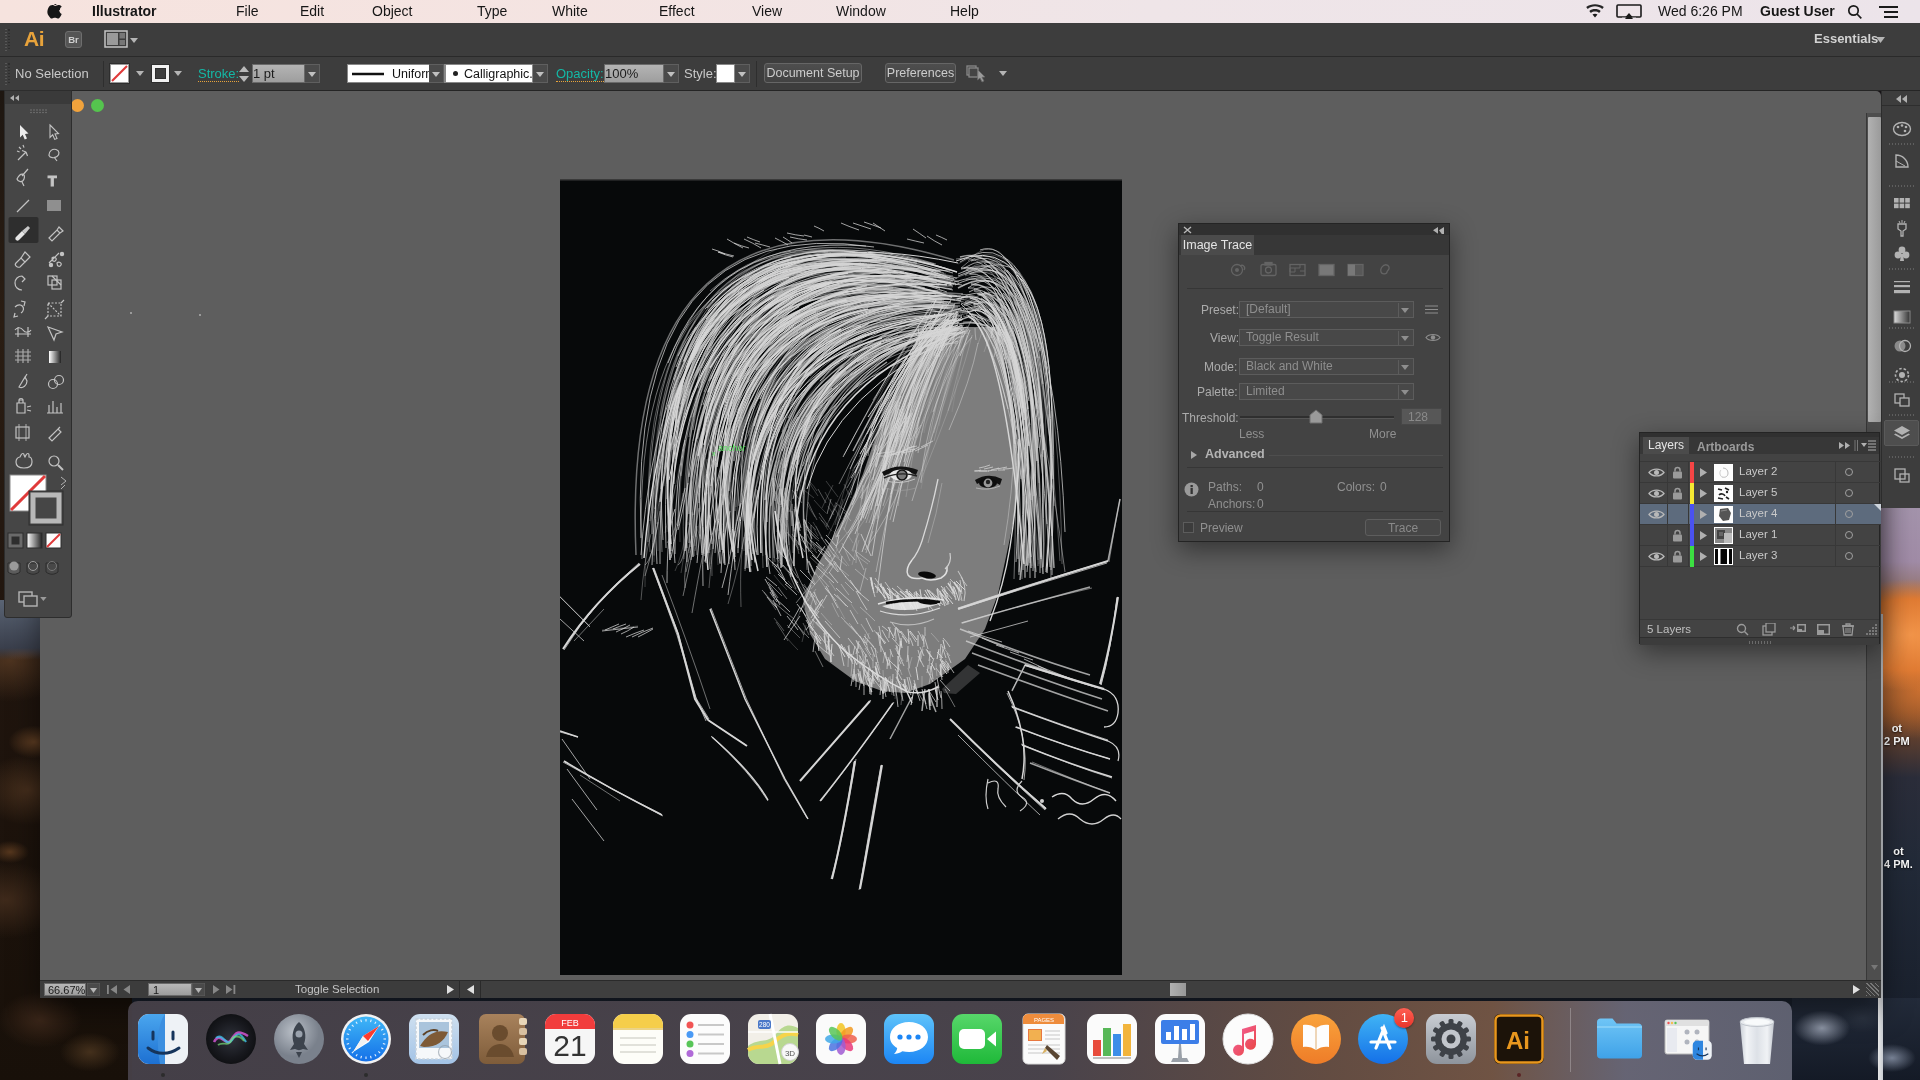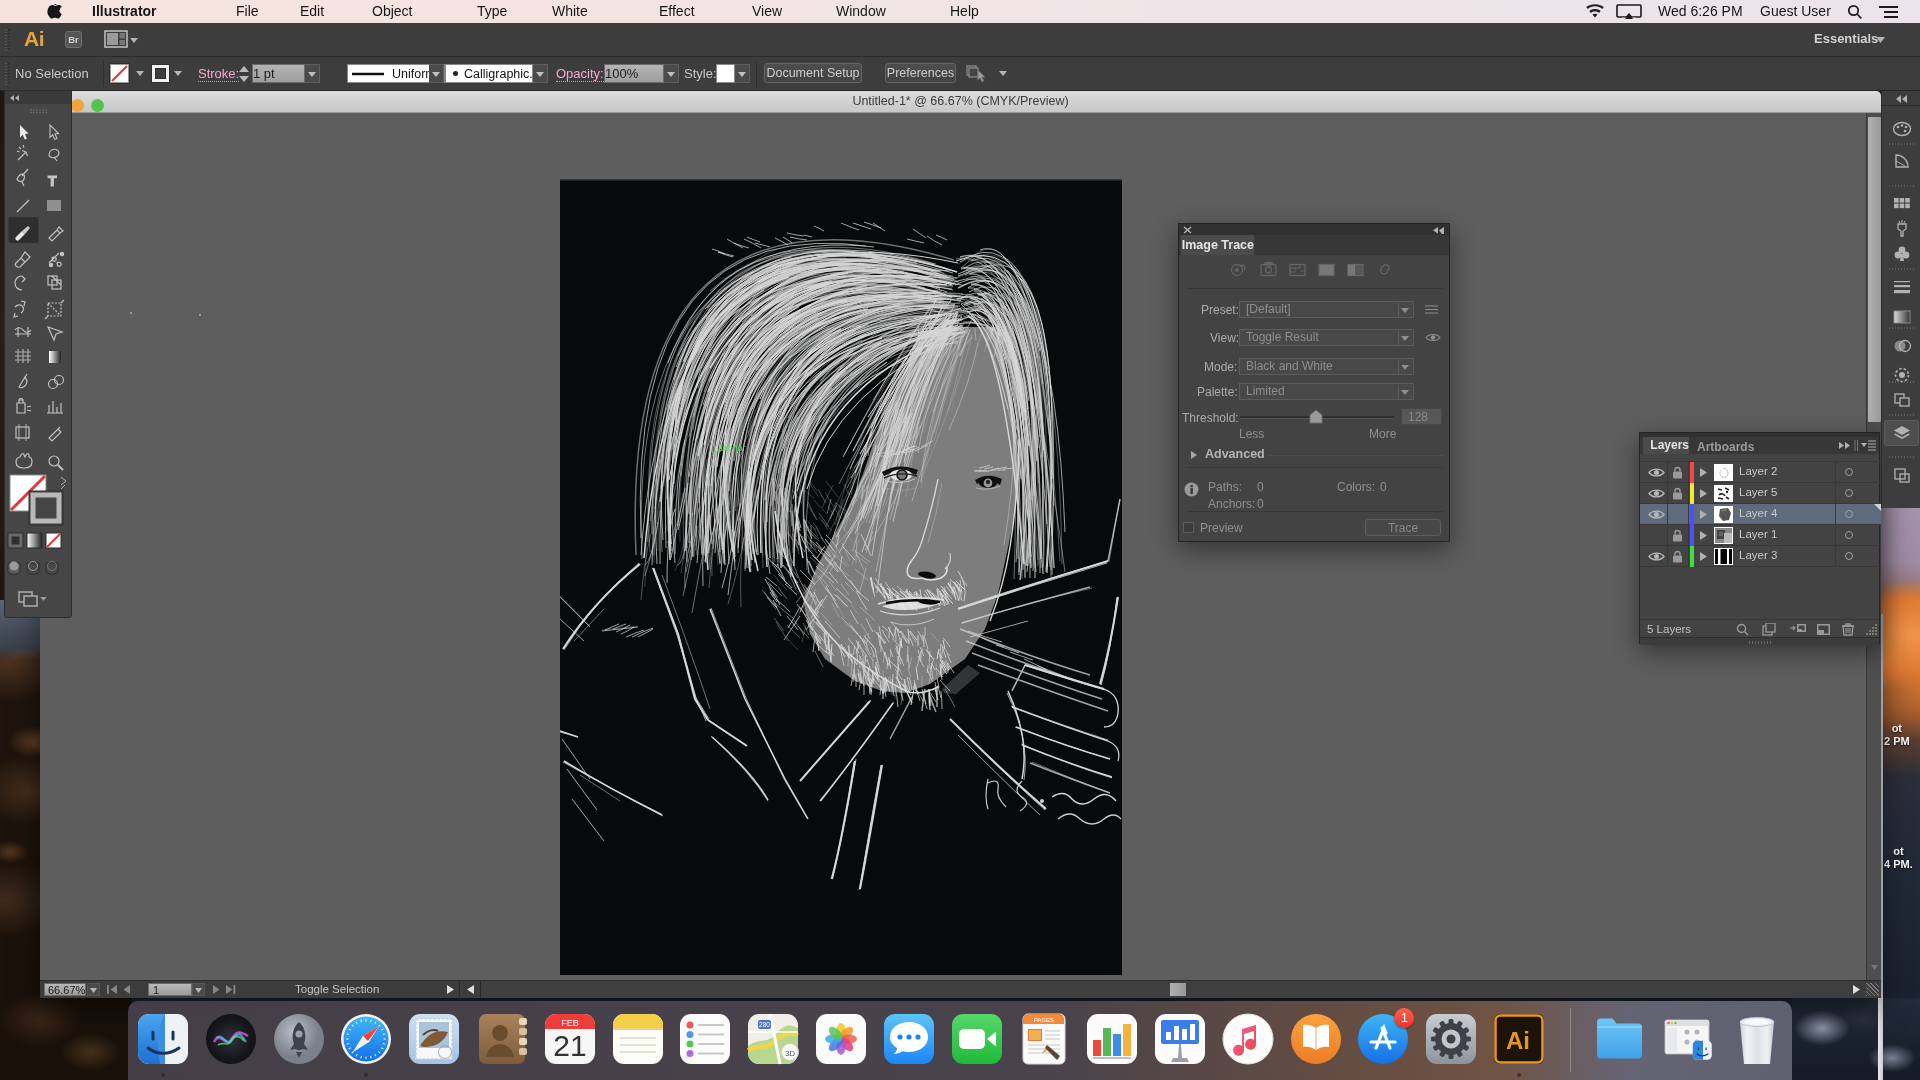--- a/index.html
+++ b/index.html
@@ -32,21 +32,21 @@
 .winedge{left:1878px;top:614px;width:5px;height:466px;background:linear-gradient(90deg,#e8e8e8,#c8ccd2);border-radius:3px 0 0 0}
 .dtext{position:absolute;color:#fff;font-size:11px;font-weight:700;text-shadow:0 1px 2px rgba(0,0,0,.8);line-height:13px;text-align:center}
 
 #menubar{left:0;top:0;width:1920px;height:23px;background:linear-gradient(90deg,#f6e3de 0%,#f4e4e2 30%,#efe5e8 60%,#ece4ea 100%);color:#161616;font-size:14px}
 #menubar .it{position:absolute;top:3px}
 #menubar .b{font-weight:700}
 
 #appbar{left:0;top:23px;width:1920px;height:34px;background:#3d3d3d;border-bottom:1px solid #2a2a2a}
 #ctlbar{left:0;top:57px;width:1920px;height:34px;background:#3d3d3d;border-bottom:1px solid #252525;color:#c9c9c9;font-size:13px}
 .grip{position:absolute;left:5px;width:6px;background-image:repeating-linear-gradient(180deg,#585858 0 1px,transparent 1px 3px),repeating-linear-gradient(180deg,#2e2e2e 0 1px,transparent 1px 3px);background-size:2px 100%,2px 100%;background-position:0 0,3px 1px;background-repeat:repeat-y}
-.ora{color:#f9a8d4}
+.ora{color:#14b8a6}
 .dotted{border-bottom:1px dotted #e8a33b;padding-bottom:0px}
 .inbox{position:absolute;height:19px;background:linear-gradient(180deg,#b4b4b4,#9e9e9e);color:#1c1c1c;border:1px solid #6a6a6a;font-size:13px;line-height:17px;}
 .dd{position:absolute;width:15px;height:19px;background:#4a4a4a;border:1px solid #5f5f5f;border-left:none}
 .dd:after{content:"";position:absolute;left:3px;top:7px;border:4px solid transparent;border-top:5px solid #c0c0c0}
 .ddl{position:absolute;width:16px;height:16px}
 .ddl:after{content:"";position:absolute;left:3px;top:5px;border:4px solid transparent;border-top:5px solid #b5b5b5}
 .btn{position:absolute;height:20px;background:linear-gradient(180deg,#4e4e4e,#424242);border:1px solid #666;border-radius:3px;color:#ccc;font-size:12.5px;text-align:center}
 .vsep{position:absolute;width:1px;background:#2e2e2e}
 .whitebox{position:absolute;height:19px;background:#fff;border:1px solid #888;color:#111;font-size:12.5px}
 
@@ -57,21 +57,21 @@
 #vscroll{position:absolute;left:1826px;top:22px;width:15px;height:867px;background:#4e4e4e;border-left:1px solid #383838}
 #vthumb{position:absolute;left:1px;top:4px;width:13px;height:305px;background:linear-gradient(90deg,#b2b2b2,#9a9a9a);border-radius:1px}
 
 #tools{left:4px;top:90px;width:68px;height:528px;background:#464646;border:1px solid #2d2d2d;border-radius:0 0 3px 3px}
 
 .panel{background:#434343;border:1px solid #242424;box-shadow:0 8px 24px rgba(0,0,0,.45)}
 #itrace{left:1178px;top:223px;width:272px;height:319px}
 #layers{left:1639px;top:432px;width:241px;height:212px}
 .ptopbar{position:absolute;left:0;top:0;width:100%;height:11px;background:#303030}
 .tabrow{position:absolute;left:0;top:11px;width:100%;height:20px;background:#373737}
-.tab{position:absolute;top:0;height:20px;background:#4b4b4b;color:#e4e4e4;font-weight:700;font-size:12.5px;text-align:right;line-height:20px}
+.tab{position:absolute;top:0;height:20px;background:#4b4b4b;color:#e4e4e4;font-weight:400;font-size:12.5px;text-align:center;line-height:20px}
 .gtext{color:#909090}.ltext{color:#ababab}
 .drop{position:absolute;height:17px;background:#484848;border:1px solid #5c5c5c;color:#8e8e8e;font-size:12px;line-height:15px;padding-left:6px}
 .drop:after{content:"";position:absolute;right:4px;top:6px;border:4px solid transparent;border-top:5px solid #8e8e8e}
 .drop:before{content:"";position:absolute;right:14px;top:1px;width:1px;height:14px;background:#5c5c5c}
 
 #rdock{left:1881px;top:91px;width:39px;height:417px;background:#3d3d3d;border-left:1px solid #2c2c2c}
 
 #dock{left:128px;top:1001px;width:1664px;height:79px;border-radius:10px 10px 0 0;
 background:linear-gradient(90deg,rgba(72,66,74,.92) 0%,rgba(77,70,78,.92) 55%,rgba(105,80,68,.92) 72%,rgba(119,88,70,.92) 82%,rgba(108,106,122,.92) 90%,rgba(100,102,118,.92) 100%)}
 .dk{position:absolute;top:1012px;width:54px;height:54px}
@@ -143,21 +143,20 @@
         <path d="M498 640Q510 630 520 640Q532 650 544 640Q554 632 561 640" stroke="#d0d0d0" stroke-width="1.3" fill="none"></path>
         <path d="M428 600Q424 618 428 630M428 604Q440 598 438 610Q436 618 446 628" stroke="#cfcfcf" stroke-width="1.2" fill="none"></path>
         <path d="M462 602Q452 612 462 618Q472 624 460 632" stroke="#cfcfcf" stroke-width="1.2" fill="none"></path>
         <circle cx="482" cy="622" r="2" fill="#cfcfcf"></circle>
         <text x="158" y="272" font-size="9" fill="#57e05e">anchor</text>
         <text x="152" y="277" font-size="7" fill="#57e05e">x</text>
       </svg>
     <div style="position:absolute;left:90px;top:199px;width:2px;height:2px;background:#9a9a9a"></div>
     <div style="position:absolute;left:159px;top:201px;width:2px;height:2px;background:#9a9a9a"></div>
   </div>
-  <div id="doctitle">Untitled-1* @ 66.67% (CMYK/Preview)</div>
   <div class="tl" style="left:11px;background:#ec6a5e"></div>
   <div class="tl" style="left:31px;background:#f2a33c"></div>
   <div class="tl" style="left:51px;background:#55c44e"></div>
   <div id="vscroll"><div id="vthumb"></div>
     <svg width="15" height="867">
         <path d="M4 10l3.5-5L11 10z" fill="#555"></path>
         <path d="M4 852l3.5 5 3.5-5z" fill="#777"></path>
       </svg>
   </div>
   <div id="statusbar">
@@ -224,21 +223,21 @@
         <path d="M3.7 4.9C7.8 1.5 14.2 1.5 18.3 4.9l1.5-1.9C15 -.8 7 -.8 2.2 3z" opacity=".95"></path>
       </g>
     </svg>
 <svg class="it" style="left:1616px;top:4px" width="26" height="16" viewBox="0 0 26 16">
       <rect x="1" y="1" width="24" height="12" rx="1" fill="none" stroke="#1a1a1a" stroke-width="1.6"></rect>
       <path d="M8 14.8L13 9l5 5.8z" fill="#1a1a1a"></path>
       <rect x="6" y="13.6" width="14" height="2.4" fill="#ece4ea"></rect>
       <path d="M9 14.9L13 10.2l4 4.7z" fill="#1a1a1a"></path>
     </svg>
 <span class="it" style="left:1658px;font-weight:500">Wed 6:26 PM</span>
-<span class="it" style="left:1760px;font-weight:400">Guest User</span>
+<span class="it" style="left:1760px;font-weight:700">Guest User</span>
 <svg class="it" style="left:1847px;top:4px" width="16" height="16" viewBox="0 0 16 16">
       <circle cx="6.5" cy="6.5" r="4.7" fill="none" stroke="#1a1a1a" stroke-width="1.7"></circle>
       <path d="M10 10l4.3 4.3" stroke="#1a1a1a" stroke-width="1.7"></path>
     </svg>
 <svg class="it" style="left:1879px;top:5px" width="20" height="14" viewBox="0 0 20 14">
       <g stroke="#1a1a1a" stroke-width="2">
         <path d="M0 2h19M5 7h14M5 12h14"></path>
       </g>
     </svg>
 </div>

